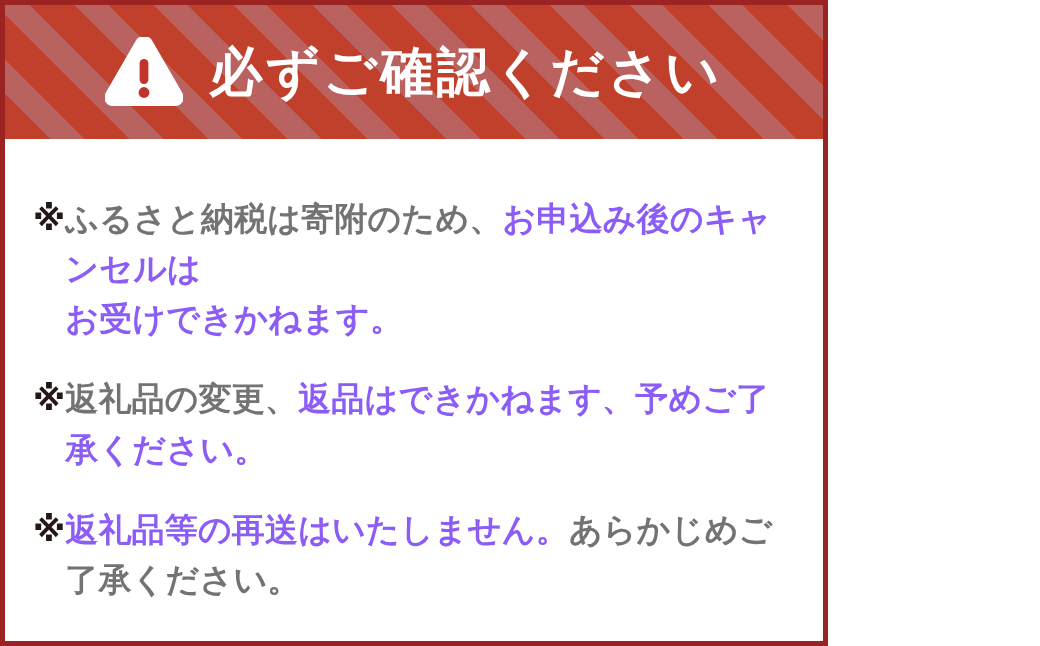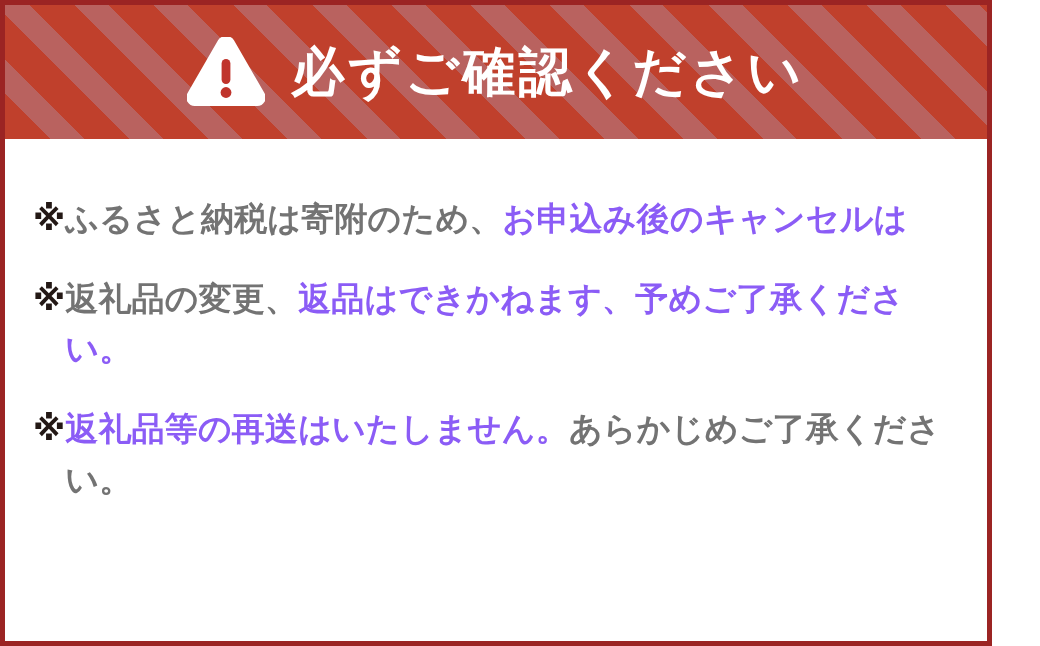--- a/index.html
+++ b/index.html
@@ -10,21 +10,21 @@
   }
   body {
     width: 1040px;
     height: 646px;
     overflow: hidden;
     font-family: "DejaVu Sans", "Liberation Sans", sans-serif;
   }
 
   .notice-frame {
     box-sizing: border-box;
-    width: 992px;
+    width: 828px;
     height: 646px;
     border: 5px solid #9b2423;
     background: #ffffff;
     display: flex;
     flex-direction: column;
   }
 
   
   .notice-header {
     position: relative;
@@ -120,20 +120,23 @@
   </div>
 
   <div class="notice-body">
 
     <div class="notice-item">
       <span class="bullet-mark">※</span>
       <span class="notice-text">
         <span class="line-break">
           <span class="t-black">ふるさと納税は寄附のため、</span><span class="t-red">お申込み後のキャンセルは</span>
         </span>
+        <span class="line-break">
+          <span class="t-red">お受けできかねます。</span>
+        </span>
       </span>
     </div>
 
     <div class="notice-item">
       <span class="bullet-mark">※</span>
       <span class="notice-text">
         <span class="line-break">
           <span class="t-black">返礼品の変更、</span><span class="t-red">返品はできかねます、予めご了承ください。</span>
         </span>
       </span>

